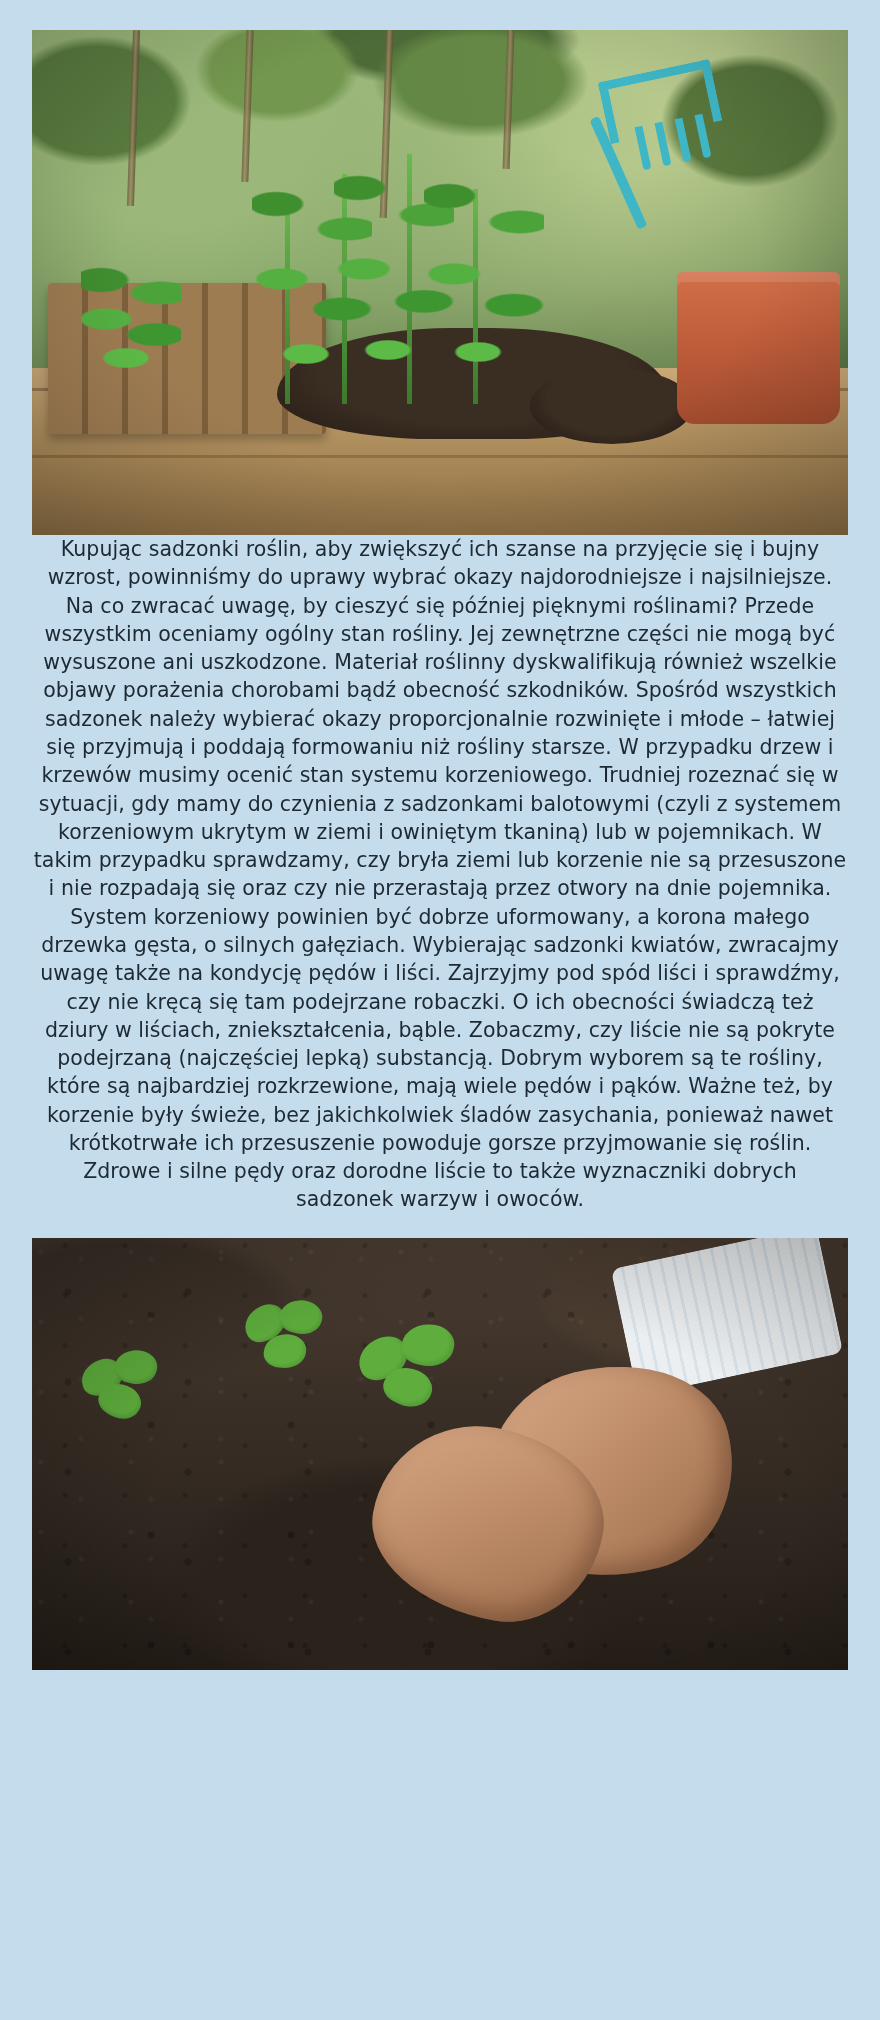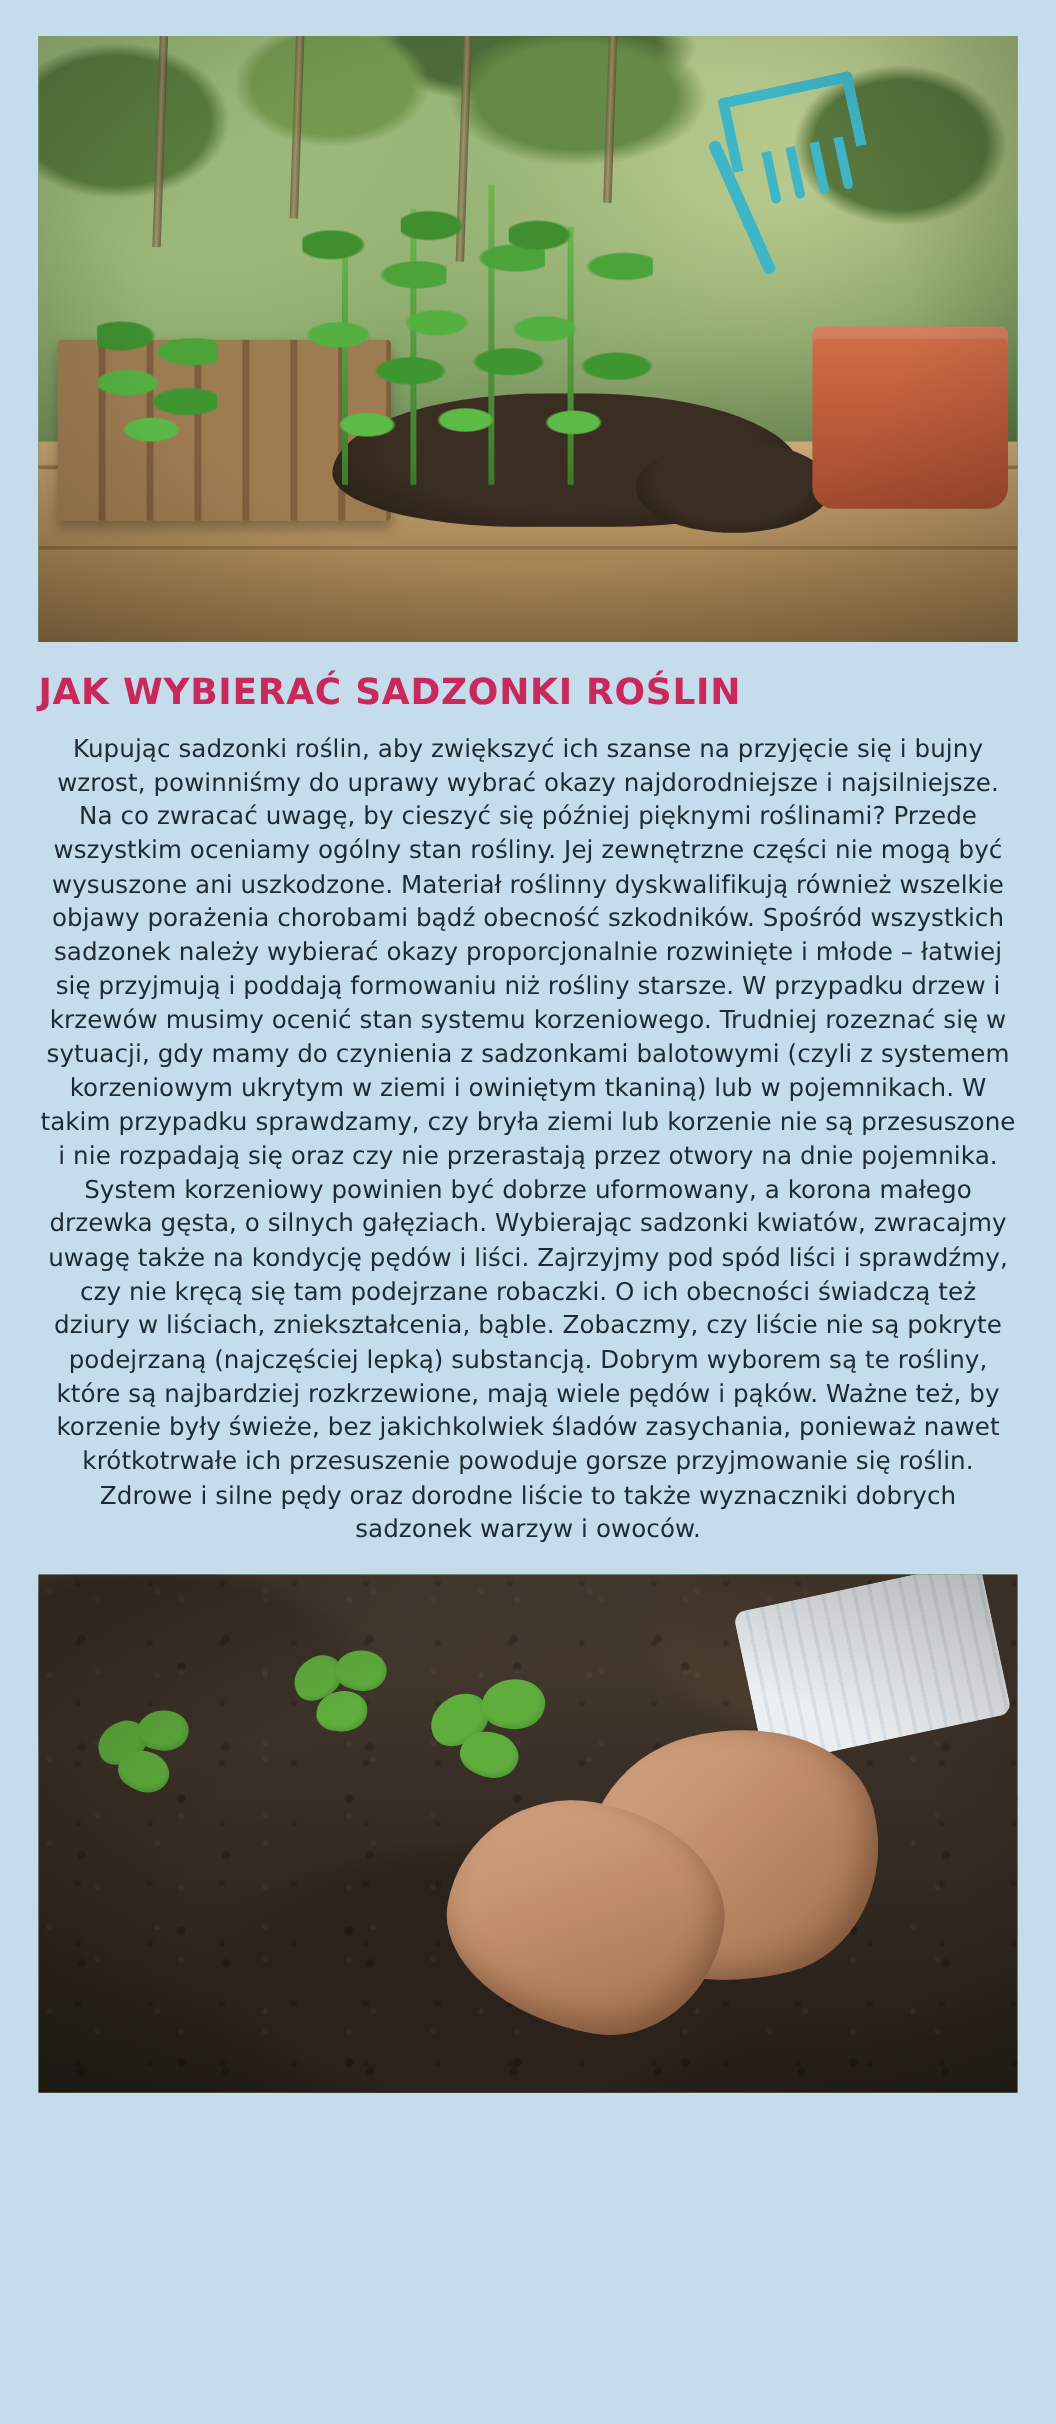--- a/index.html
+++ b/index.html
@@ -303,21 +303,20 @@
     <div class="ph-stem" style="left:54%;height:215px;"></div>
     <div class="ph-plant" style="left:27%;"></div>
     <div class="ph-plant" style="left:37%;height:270px;"></div>
     <div class="ph-plant" style="left:48%;height:260px;"></div>
     <div class="ph-plant" style="left:6%;bottom:30%;height:130px;width:100px;"></div>
 
     <div class="ph-vignette"></div>
 
   </div>
 
-  <h1 class="article-title">JAK WYBIERAĆ SADZONKI ROŚLIN</h1>
 
   <div class="article-body">Kupując sadzonki roślin, aby zwiększyć ich szanse na przyjęcie się i bujny wzrost, powinniśmy do uprawy wybrać okazy najdorodniejsze i najsilniejsze. Na co zwracać uwagę, by cieszyć się później pięknymi roślinami? Przede wszystkim  oceniamy ogólny stan rośliny. Jej zewnętrzne części nie mogą być wysuszone ani uszkodzone. Materiał roślinny dyskwalifikują również wszelkie objawy porażenia chorobami bądź obecność szkodników. Spośród wszystkich sadzonek należy wybierać okazy proporcjonalnie rozwinięte i młode – łatwiej się przyjmują i poddają formowaniu niż rośliny starsze. W przypadku drzew i krzewów musimy ocenić stan systemu korzeniowego. Trudniej rozeznać się w sytuacji, gdy mamy do czynienia z sadzonkami balotowymi (czyli z systemem korzeniowym ukrytym w ziemi i owiniętym tkaniną) lub w pojemnikach. W takim przypadku sprawdzamy, czy bryła ziemi lub korzenie nie są przesuszone i nie rozpadają się oraz czy nie przerastają przez otwory na dnie pojemnika. System korzeniowy powinien być dobrze uformowany, a korona małego drzewka gęsta, o silnych gałęziach. Wybierając sadzonki kwiatów, zwracajmy uwagę także na kondycję pędów i liści. Zajrzyjmy pod spód liści i sprawdźmy, czy nie kręcą się tam podejrzane robaczki. O ich obecności świadczą też dziury w liściach, zniekształcenia, bąble. Zobaczmy, czy liście nie są pokryte podejrzaną (najczęściej lepką) substancją. Dobrym wyborem są te rośliny, które są najbardziej rozkrzewione, mają wiele pędów i pąków. Ważne też, by korzenie były świeże, bez jakichkolwiek śladów zasychania, ponieważ nawet krótkotrwałe ich przesuszenie powoduje gorsze przyjmowanie się roślin. Zdrowe i silne pędy oraz dorodne liście to także wyznaczniki dobrych sadzonek warzyw i owoców.</div>
 
   <div class="photo photo-bottom">
     <div class="pb-soil"></div>
     <div class="pb-grain"></div>
 
     <div class="pb-seedling" style="left:6%; top:26%;">
       <div class="pb-leaf" style="left:0; top:10px; transform:rotate(-18deg);"></div>
       <div class="pb-leaf" style="left:34px; top:0; transform:rotate(12deg);"></div>

